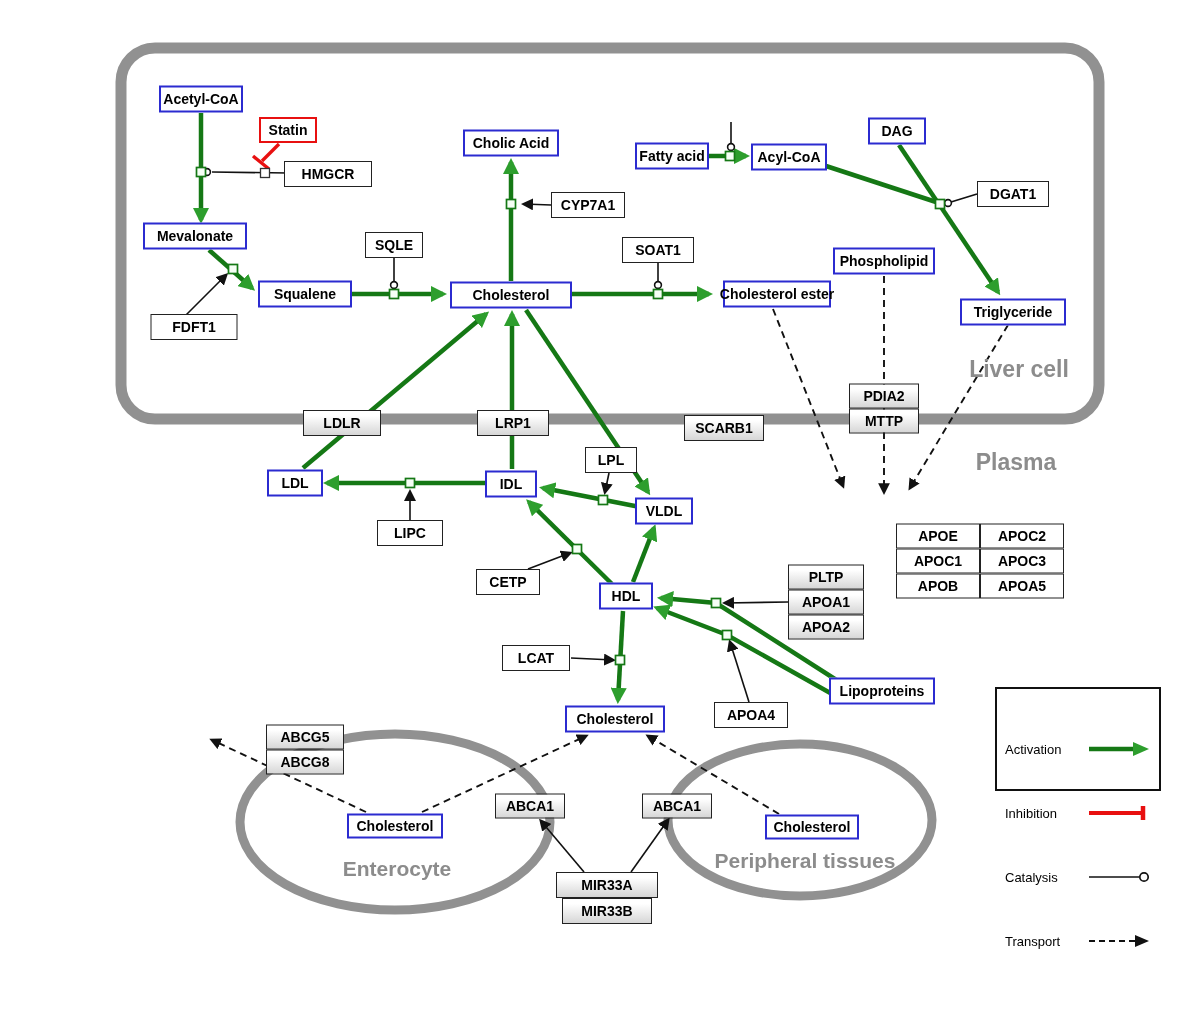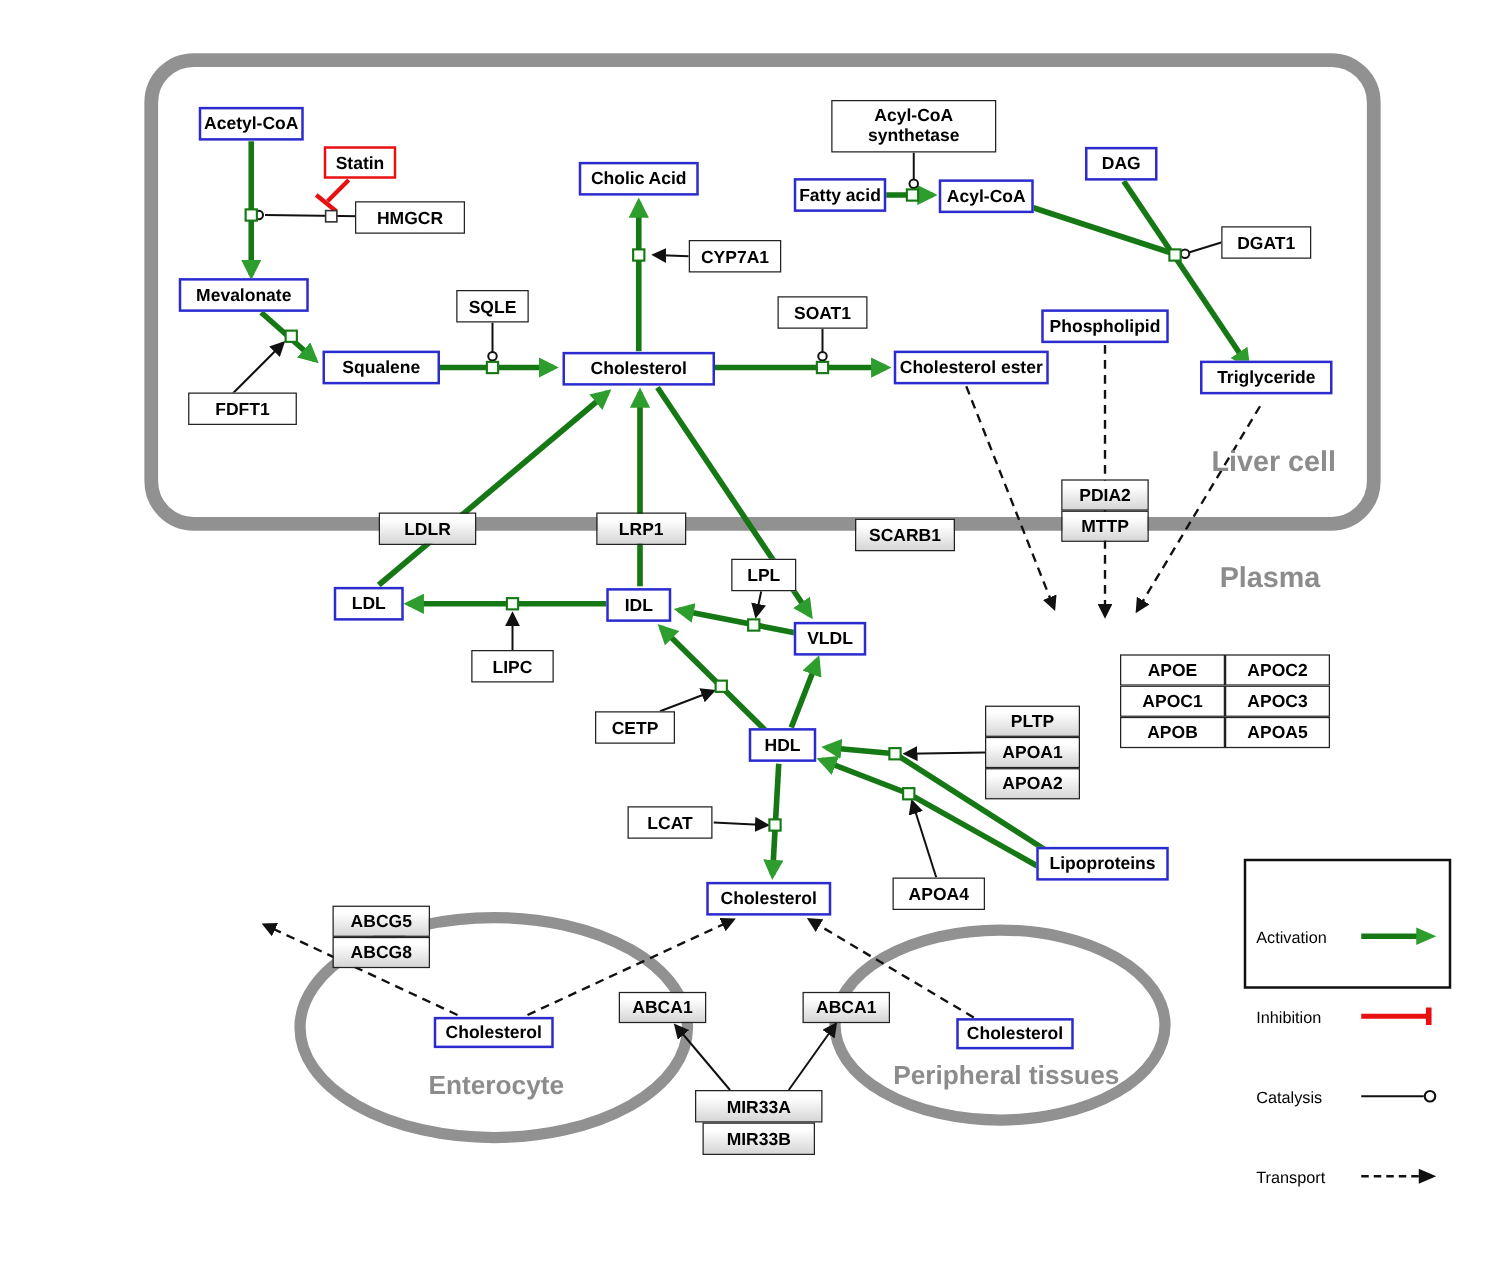--- a/index.html
+++ b/index.html
@@ -133,28 +133,27 @@
   <div class="box statin" style="left:288px;top:130px;width:58px">Statin</div>
   <div class="box" style="left:328px;top:174px;width:88px">HMGCR</div>
   <div class="box met" style="left:195px;top:236px;width:104px">Mevalonate</div>
   <div class="box" style="left:194px;top:327px;width:87px">FDFT1</div>
   <div class="box met" style="left:305px;top:294px;width:94px">Squalene</div>
   <div class="box" style="left:394px;top:245px;width:58px">SQLE</div>
   <div class="box met" style="left:511px;top:143px;width:96px">Cholic Acid</div>
   <div class="box" style="left:588px;top:205px;width:74px">CYP7A1</div>
   <div class="box met" style="left:511px;top:295px;width:122px">Cholesterol</div>
   <div class="box" style="left:658px;top:250px;width:72px">SOAT1</div>
-  <div class="box met" style="left:777px;top:294px;width:124px">Cholesterol ester</div>
-  <div class="box wrap2" style="left:731px;top:101px;width:132px;height:42px">Acyl-CoA synthetase</div>
+  <div class="box met" style="left:777px;top:294px;width:108px">Cholesterol ester</div>
   <div class="box met" style="left:672px;top:156px;width:74px">Fatty acid</div>
   <div class="box met" style="left:789px;top:157px;width:76px">Acyl-CoA</div>
   <div class="box met" style="left:897px;top:131px;width:58px">DAG</div>
   <div class="box" style="left:1013px;top:194px;width:72px">DGAT1</div>
   <div class="box met" style="left:884px;top:261px;width:102px">Phospholipid</div>
-  <div class="box met" style="left:1013px;top:302px;width:106px">Triglyceride</div>
+  <div class="box met" style="left:1013px;top:312px;width:106px">Triglyceride</div>
   <div class="region-label" style="left:1019px;top:369px">Liver cell</div>
 
   <div class="box carrier" style="left:342px;top:423px;width:78px">LDLR</div>
   <div class="box carrier" style="left:513px;top:423px;width:72px">LRP1</div>
   <div class="box carrier" style="left:724px;top:428px;width:80px">SCARB1</div>
   <div class="box carrier" style="left:884px;top:396px;width:70px;min-height:25px">PDIA2</div>
   <div class="box carrier" style="left:884px;top:421px;width:70px;min-height:25px">MTTP</div>
 
   <div class="region-label" style="left:1016px;top:462px">Plasma</div>
   <div class="box met" style="left:295px;top:483px;width:56px">LDL</div>

